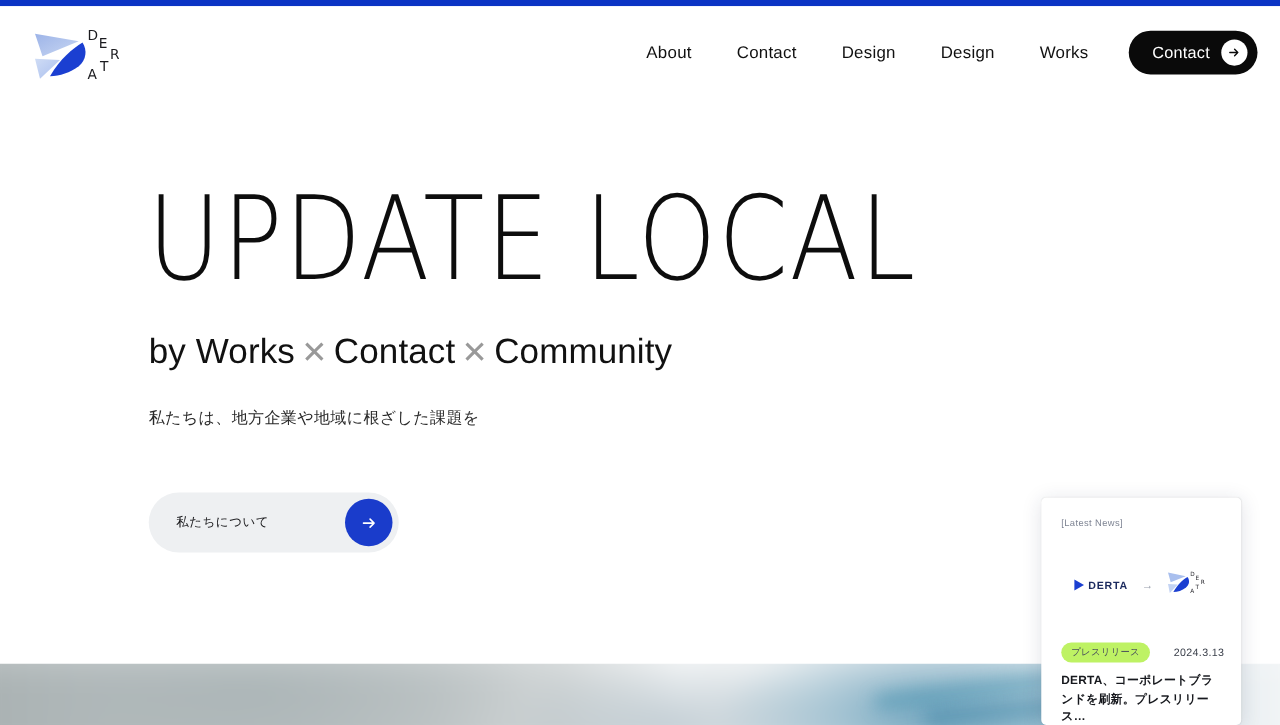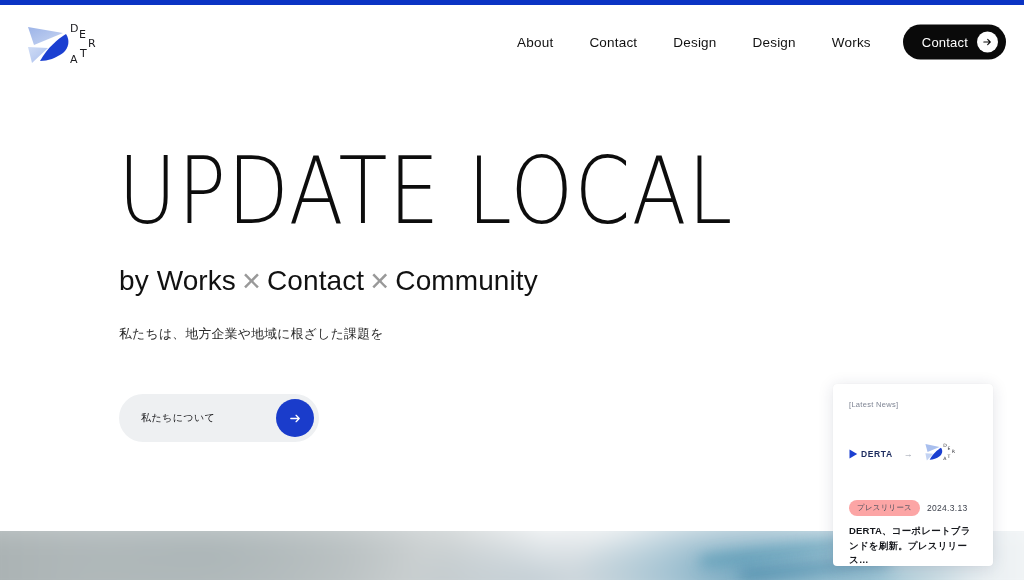--- a/index.html
+++ b/index.html
@@ -90,49 +90,49 @@
     padding:0 5px 0 22px; cursor:pointer; border:none; font-family:inherit;
   }
   .cta .cta-label { font-size:10px; color:#17171a; letter-spacing:.4px; font-weight:500; }
   .cta .cta-circ {
     width:38px; height:38px; border-radius:50%; background:#1a3ccb;
     display:flex; align-items:center; justify-content:center; flex:0 0 auto;
   }
 
   
   .news-card {
-    position:absolute; left:833px; top:384px;
+    position:absolute; left:833px; top:398px;
     width:160px; height:182px;
     background:#fff; border-radius:4px;
     box-shadow:0 2px 16px rgba(30,40,80,.13), 0 0 1px rgba(0,0,0,.08);
     overflow:hidden; z-index:6;
     padding:16px 16px 16px 16px;
     cursor:pointer;
   }
   .news-latest {
     font-size:7.5px; color:#7e8493; letter-spacing:.3px;
   }
   .news-thumb {
     margin-top:22px; height:46px;
-    display:flex; align-items:center; justify-content:flex-start; gap:11px;
+    display:flex; align-items:center; justify-content:center; gap:11px;
   }
   .oldlogo { display:flex; align-items:center; gap:3px; }
   .oldlogo .lw { font-size:8.5px; font-weight:700; color:#1b2a5e; letter-spacing:.6px; }
   .arrowsep { color:#9aa0ad; font-size:9px; letter-spacing:0; }
 
   .news-meta {
     margin-top:23px;
     display:flex; align-items:center; gap:7px;
   }
   .badge {
-    background:#fca5a5; color:#4a4f5c;
+    background:#bef264; color:#4a4f5c;
     border-radius:999px; padding:3px 8px;
     font-size:7.5px; letter-spacing:.2px; white-space:nowrap;
   }
-  .news-date { font-size:8.5px; color:#3a3f4a; letter-spacing:.3px; }
+  .news-date { font-size:8.5px; color:#3a3f4a; letter-spacing:.3px;margin-left:12px; }
   .news-title {
     margin-top:8px;
     font-size:9.5px; line-height:1.55; font-weight:700; color:#16181d;
     letter-spacing:.2px;
   }
 
   
   .photo-band {
     position:absolute; left:0; top:531px; width:1024px; height:49px;
     overflow:hidden;

